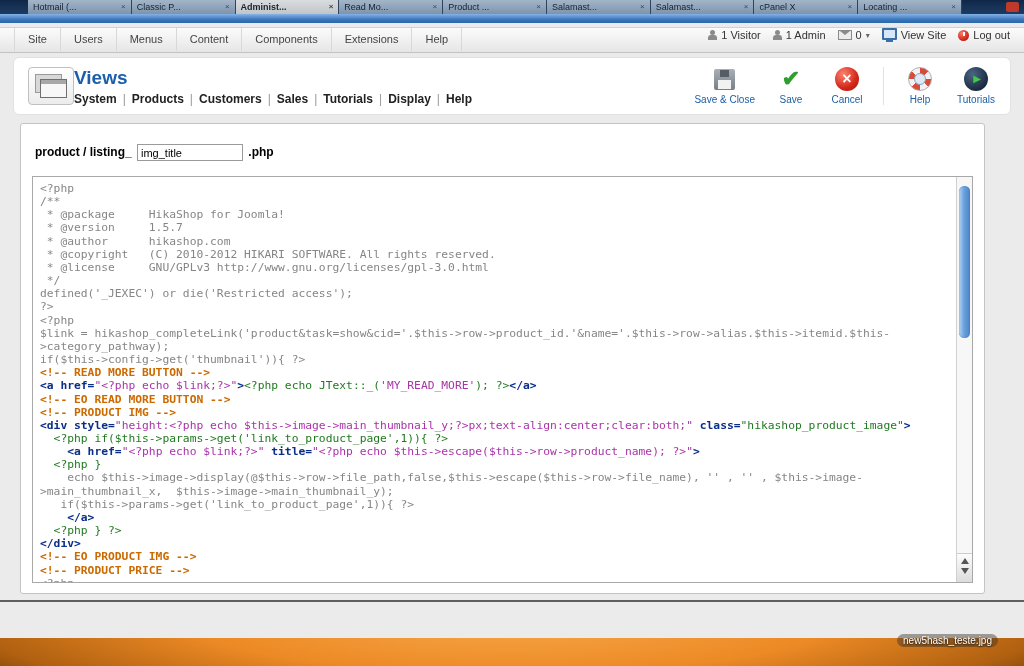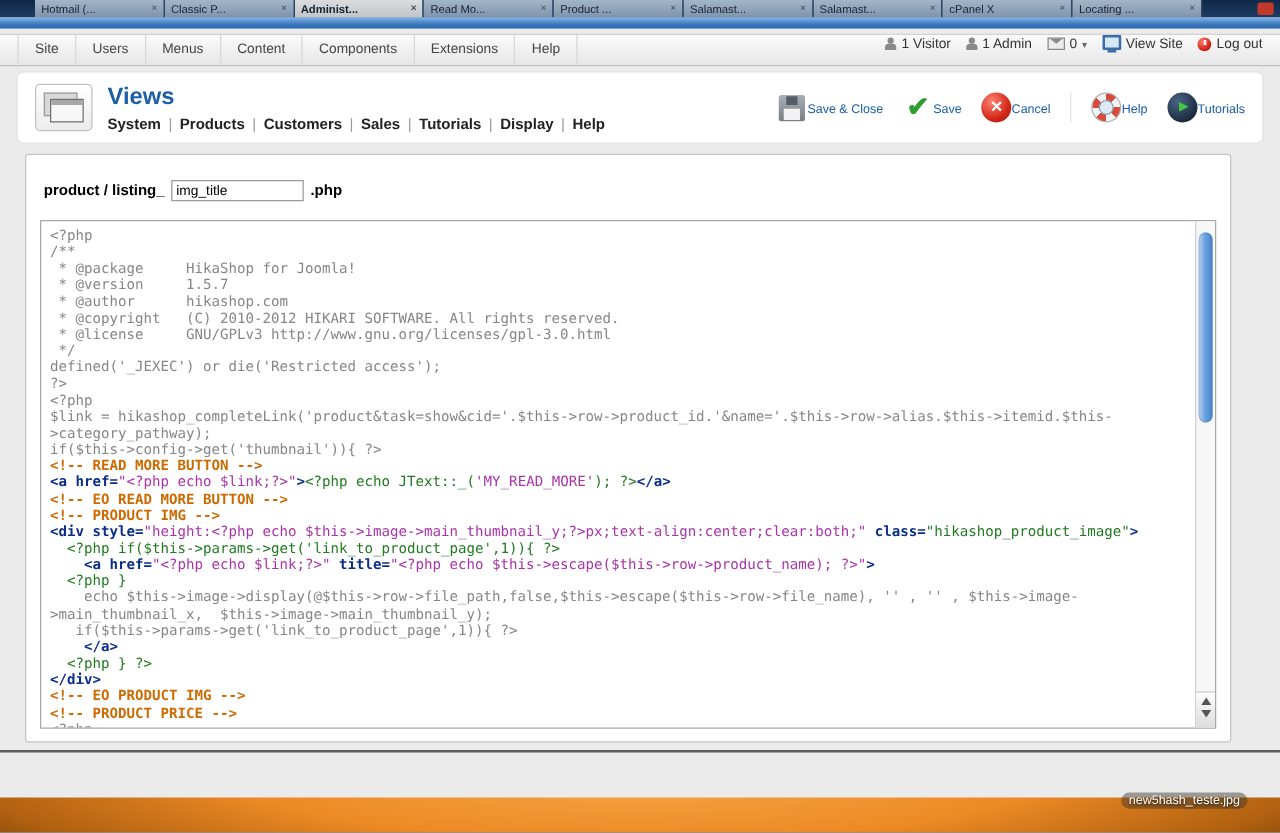--- a/index.html
+++ b/index.html
@@ -41,27 +41,27 @@
 
   
   .headerbox{position:absolute;top:34px;left:13px;right:13px;height:58px;background:#fff;
              border:1px solid #e1e1e1;border-radius:6px;display:flex;align-items:center;
              padding:0 14px;box-sizing:border-box;}
   .views-icon{width:44px;height:36px;border:1px solid #c0c0c0;border-radius:4px;
               background:linear-gradient(#ffffff,#ececec);position:relative;flex:0 0 auto;}
   .vi-back{position:absolute;left:6px;top:6px;width:25px;height:17px;border:1px solid #9a9a9a;background:#d8d8d8;}
   .vi-front{position:absolute;left:11px;top:11px;width:25px;height:17px;border:1px solid #6f6f6f;background:#f7f7f7;}
   .vi-front::before{content:"";position:absolute;top:0;left:0;right:0;height:4px;background:#a8a8a8;}
-  .title-col{margin-left:12px;}
+  .title-col{}
   .page-title{color:#1c5fa8;font-size:19px;font-weight:bold;line-height:22px;}
   .submenu{margin-top:3px;font-size:12px;font-weight:bold;color:#222;display:flex;align-items:center;}
   .submenu .sm-item{cursor:pointer;}
   .submenu .sm-sep{color:#999;margin:0 6px;font-weight:normal;}
   .toolbar{margin-left:auto;display:flex;align-items:flex-start;gap:16px;}
-  .tb-btn{display:flex;flex-direction:row;align-items:center;min-width:40px;cursor:pointer;}
+  .tb-btn{display:flex;flex-direction:column;align-items:center;min-width:40px;cursor:pointer;}
   .tb-btn.sep{border-left:1px solid #e2e2e2;padding-left:16px;}
   .tb-label{margin-top:3px;font-size:10px;color:#1b5ea6;white-space:nowrap;}
   .tb-ic{width:24px;height:24px;position:relative;display:flex;align-items:center;justify-content:center;}
   .tb-save-close .fl{width:21px;height:21px;border-radius:2px;background:linear-gradient(#aab0b8,#787e86);position:relative;}
   .tb-save-close .fl::before{content:"";position:absolute;left:4px;right:4px;bottom:1px;height:9px;background:#f2f2f2;}
   .tb-save-close .fl::after{content:"";position:absolute;left:6px;right:6px;top:1px;height:7px;background:#565c64;}
   .tb-save::before{content:"✔";color:#2f9e2f;font-size:22px;line-height:24px;font-weight:bold;}
   .tb-cancel{border-radius:50%;background:radial-gradient(circle at 35% 30%,#ff8270,#d2281a 60%,#9e1408);}
   .tb-cancel::before{content:"×";color:#fff;font-size:16px;font-weight:bold;line-height:22px;}
   .tb-help{border-radius:50%;border:1px solid #b0b0b0;box-sizing:border-box;

